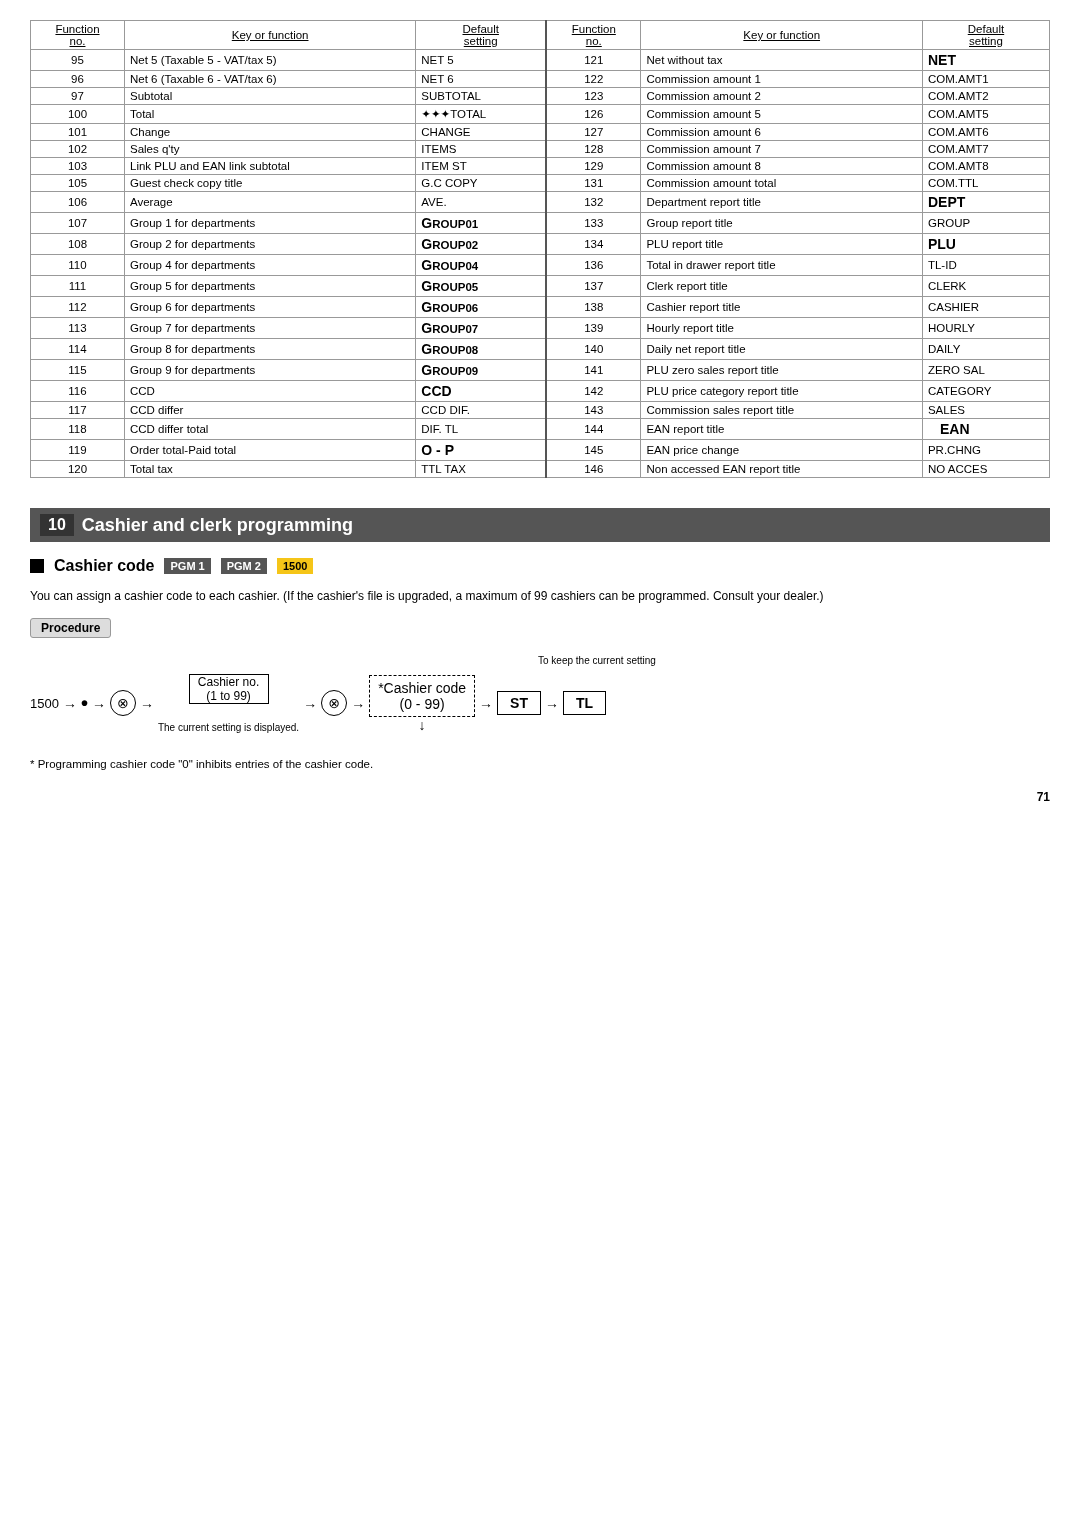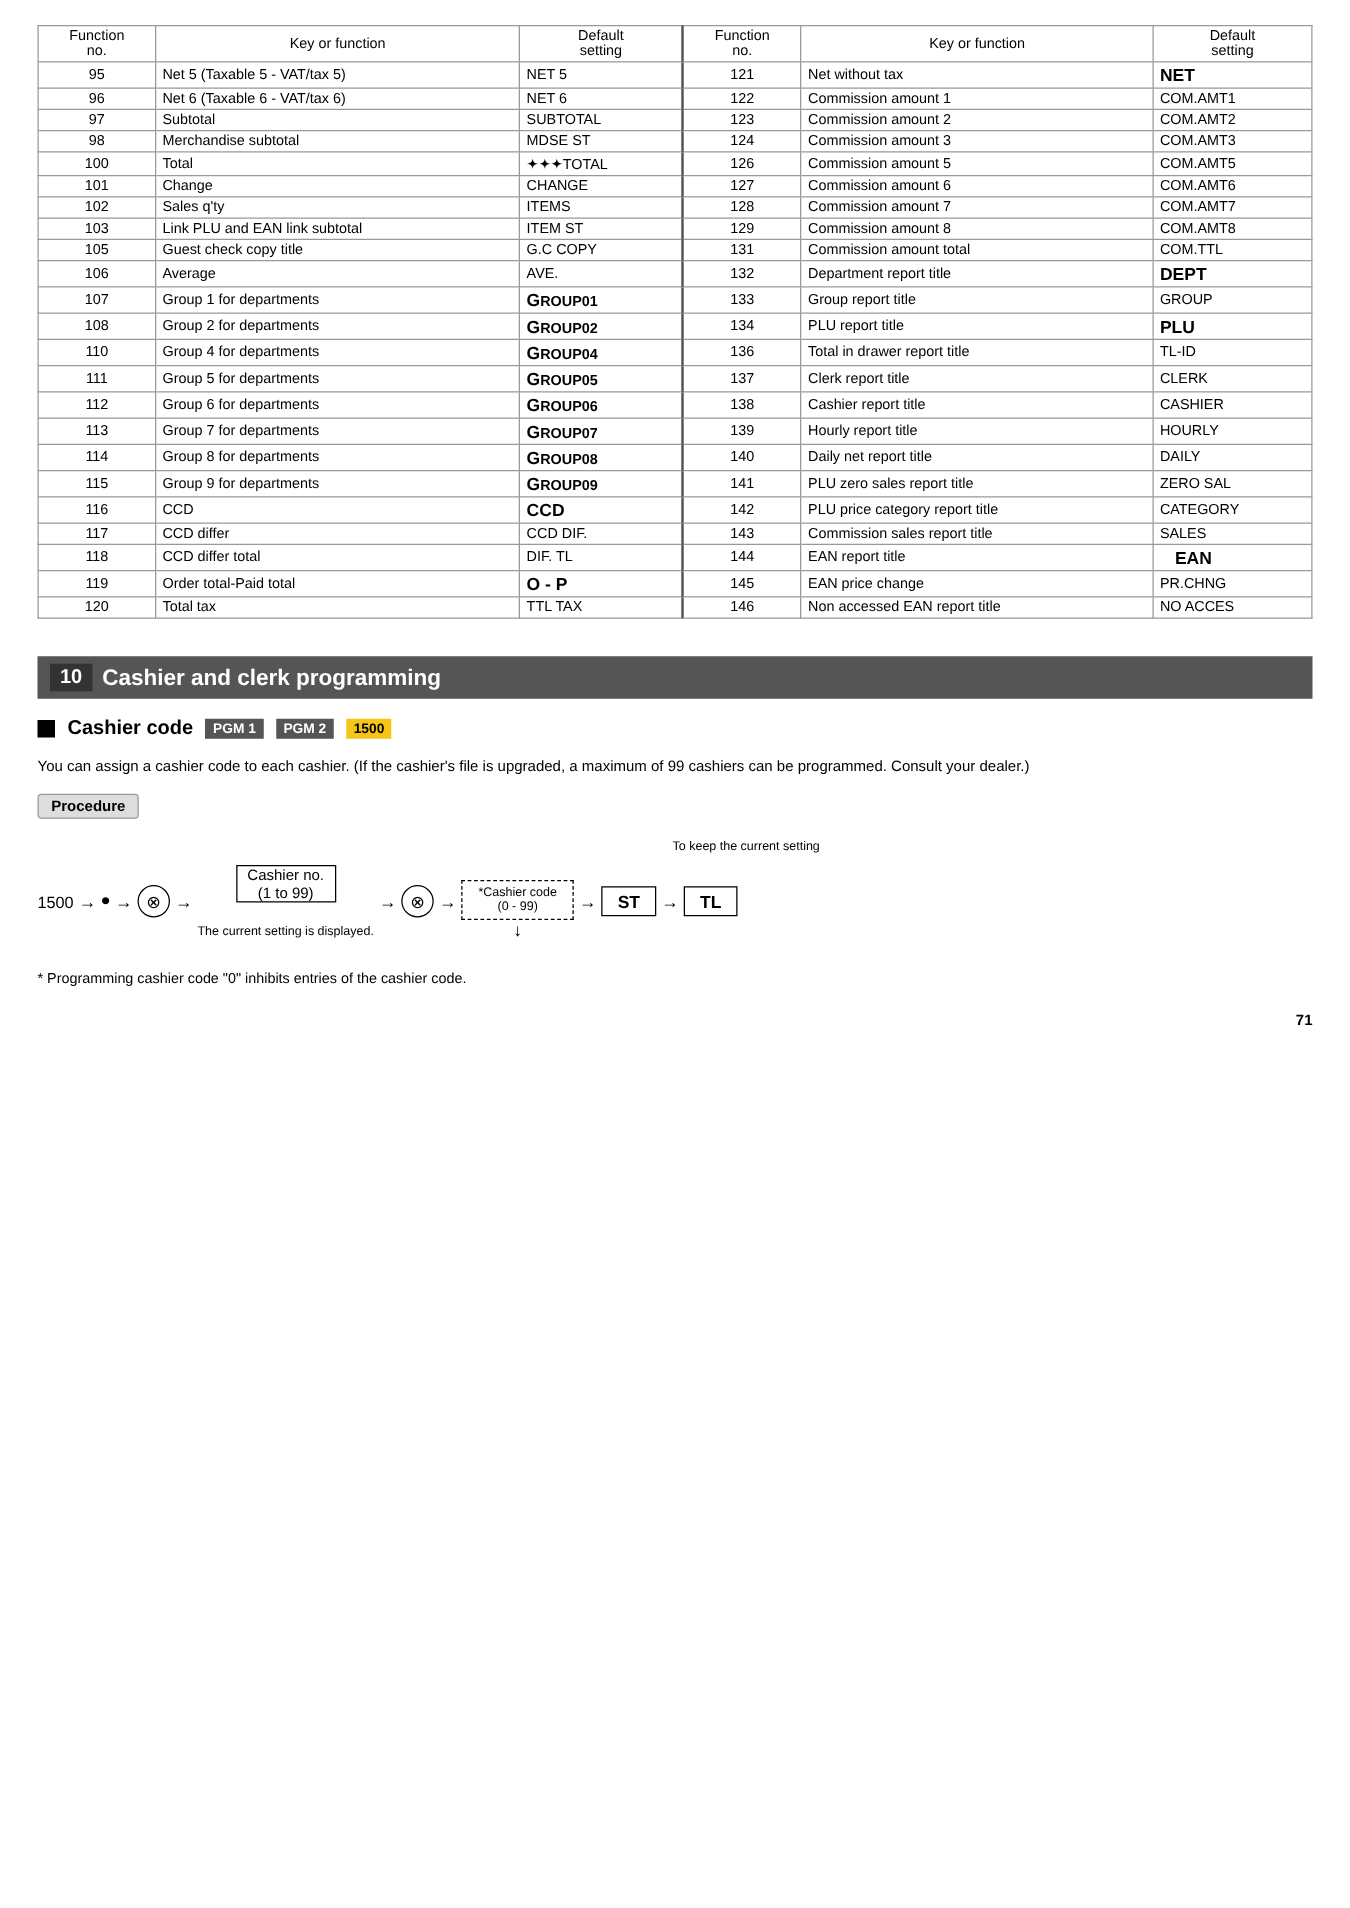--- a/index.html
+++ b/index.html
@@ -67,23 +67,22 @@
       border-radius: 3px;
       padding: 2px 10px;
       font-size: 12px;
       font-weight: bold;
       margin-bottom: 15px;
     }
 
     .dashed-box {
       border: 1px dashed #000;
       padding: 4px 8px;
-      font-size: 10px;
+      font-size: 14px;
       text-align: center;
-      margin-top: 12px;
     }
 
     .footnote {
       font-size: 11.5px;
       margin-top: 15px;
     }
 
     .page-num {
       text-align: right;
       font-size: 12px;
@@ -105,20 +104,21 @@
     }
     .combined-table th, .combined-table td {
       border: 1px solid #999;
       padding: 2px 5px;
       vertical-align: middle;
     }
     .combined-table th {
       text-align: center;
       background: #fff;
       font-weight: normal;
+      text-decoration: underline;
     }
     .combined-table td.center { text-align: center; }
     .divider-col { border-left: 2px solid #555 !important; }
 
     .crosshair-circle {
       display: inline-flex;
       align-items: center;
       justify-content: center;
       width: 26px;
       height: 26px;
@@ -183,28 +183,20 @@
       </tr>
       <tr>
         <td class="fn-col center">97</td>
         <td>Subtotal</td>
         <td>SUBTOTAL</td>
         <td class="fn-col center divider-col">123</td>
         <td>Commission amount 2</td>
         <td>COM.AMT2</td>
       </tr>
       <tr>
-        <td class="fn-col center">98</td>
-        <td>Merchandise subtotal</td>
-        <td>MDSE ST</td>
-        <td class="fn-col center divider-col">124</td>
-        <td>Commission amount 3</td>
-        <td>COM.AMT3</td>
-      </tr>
-      <tr>
         <td class="fn-col center">100</td>
         <td>Total</td>
         <td>✦✦✦TOTAL</td>
         <td class="fn-col center divider-col">126</td>
         <td>Commission amount 5</td>
         <td>COM.AMT5</td>
       </tr>
       <tr>
         <td class="fn-col center">101</td>
         <td>Change</td>

